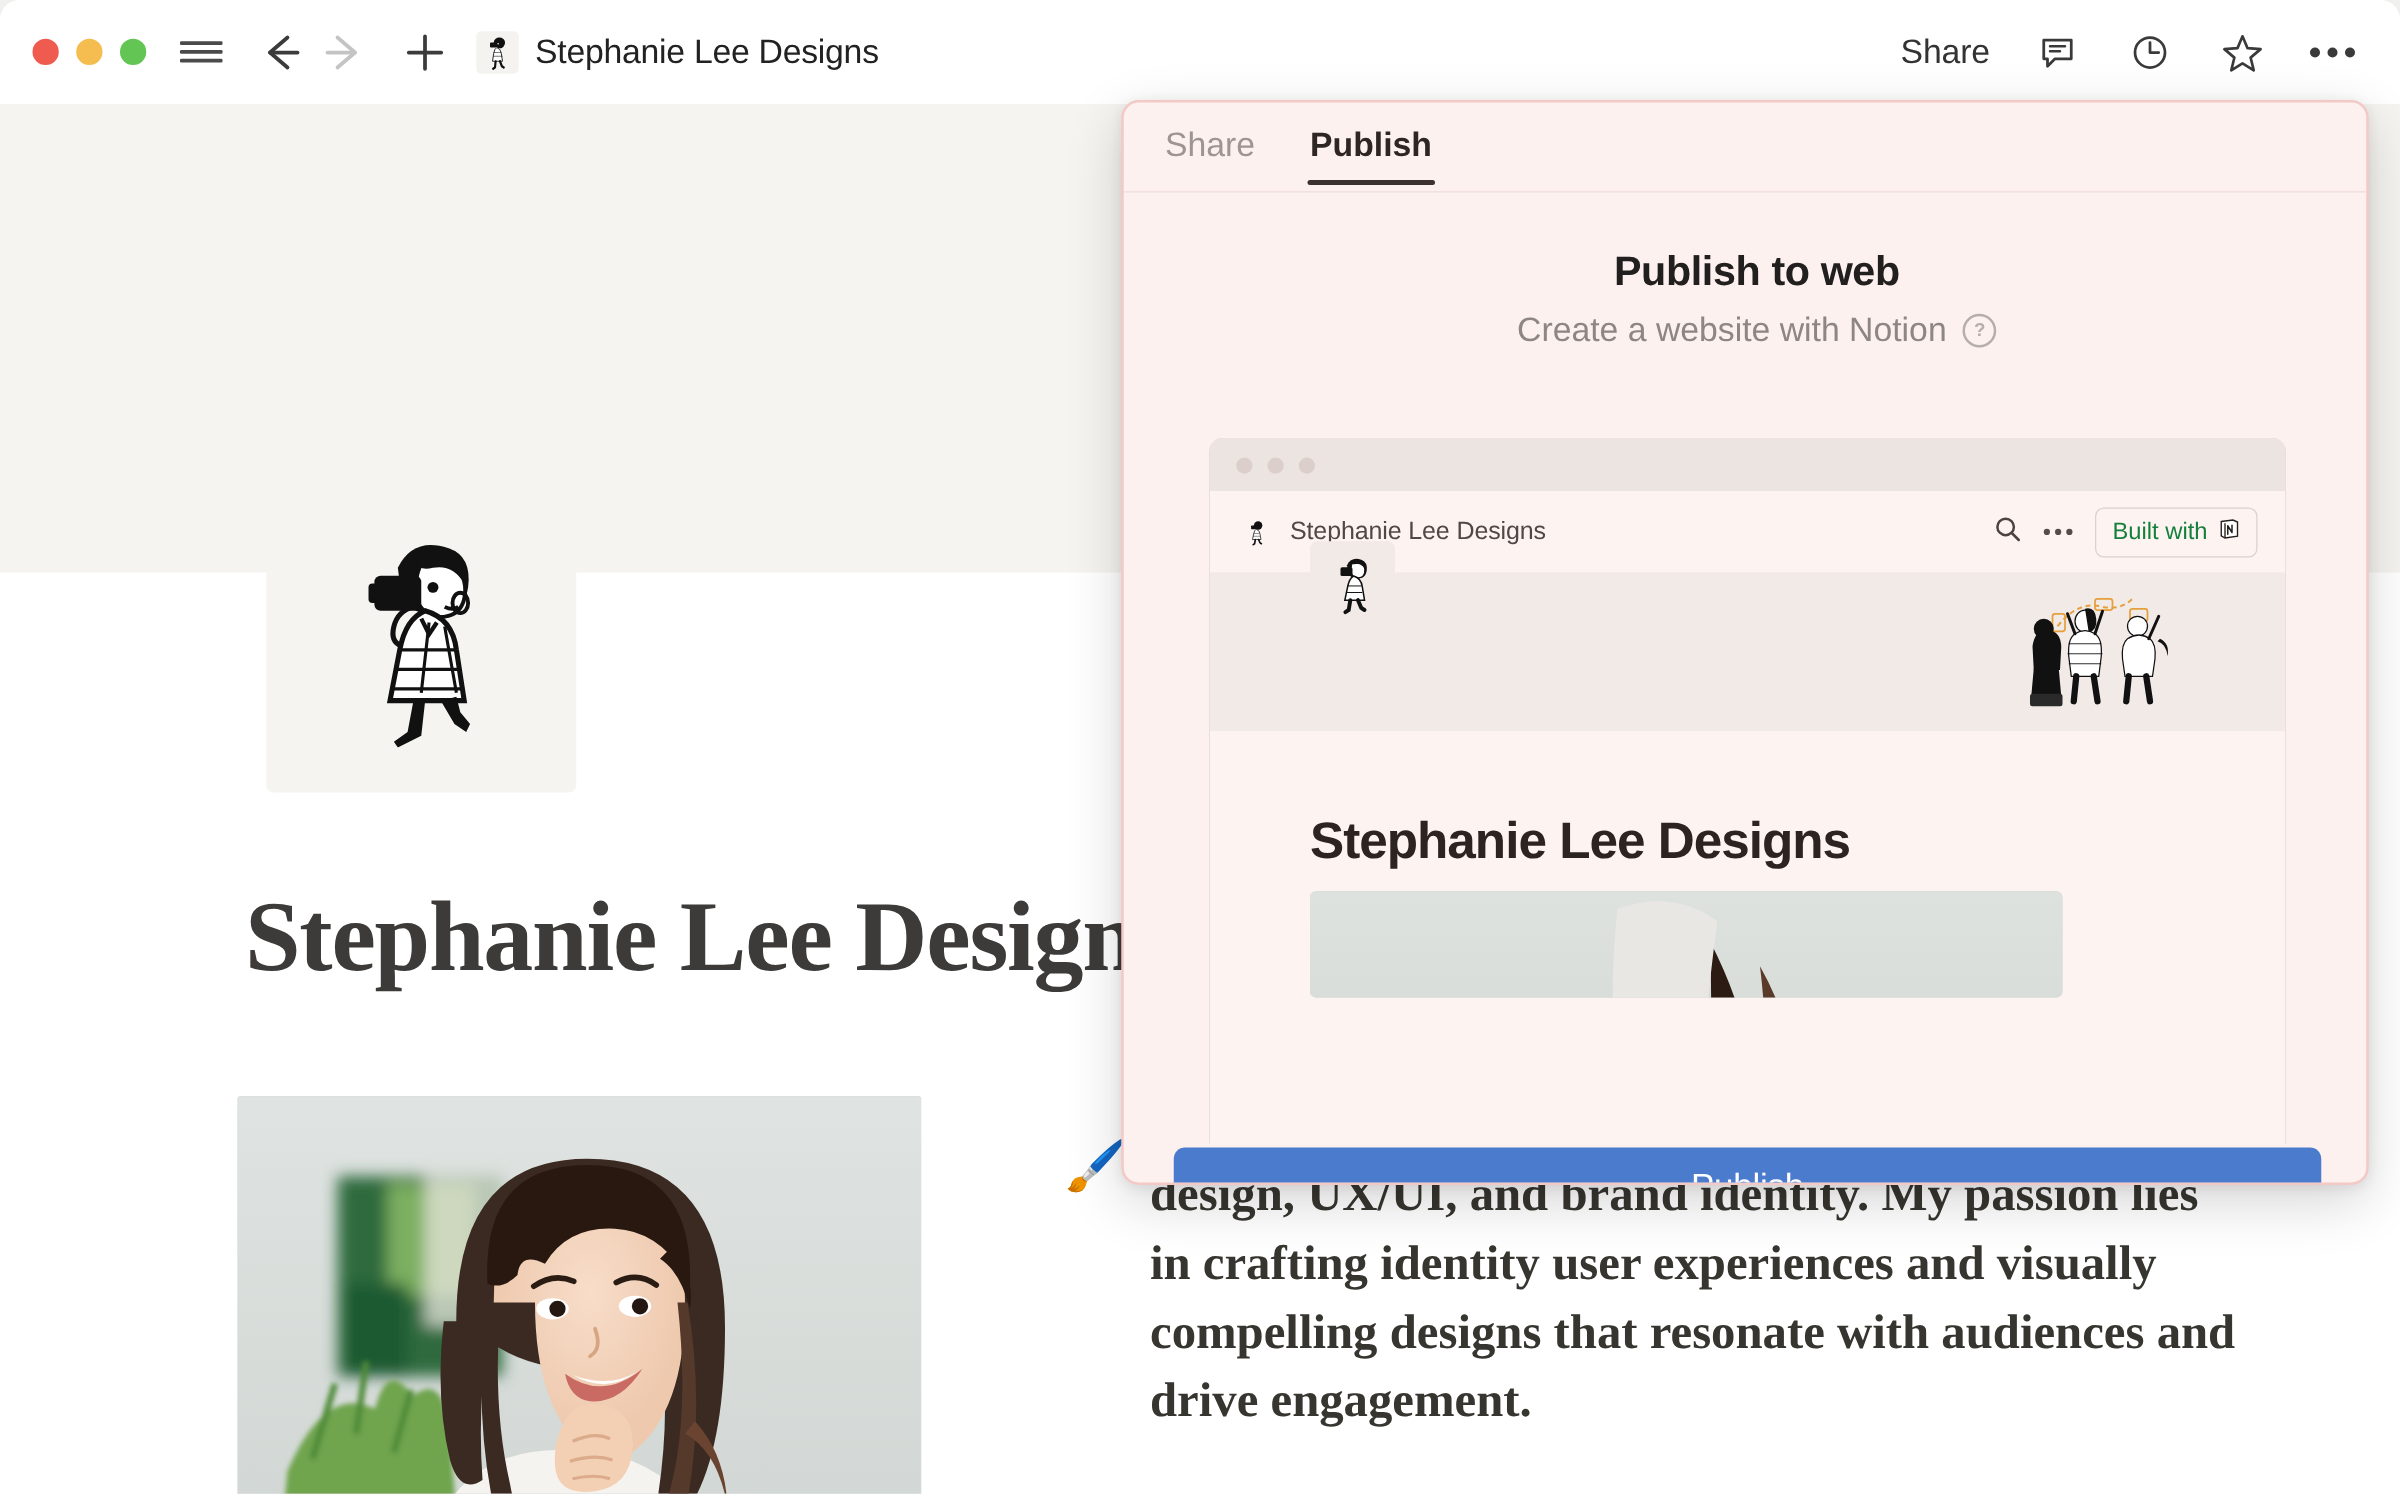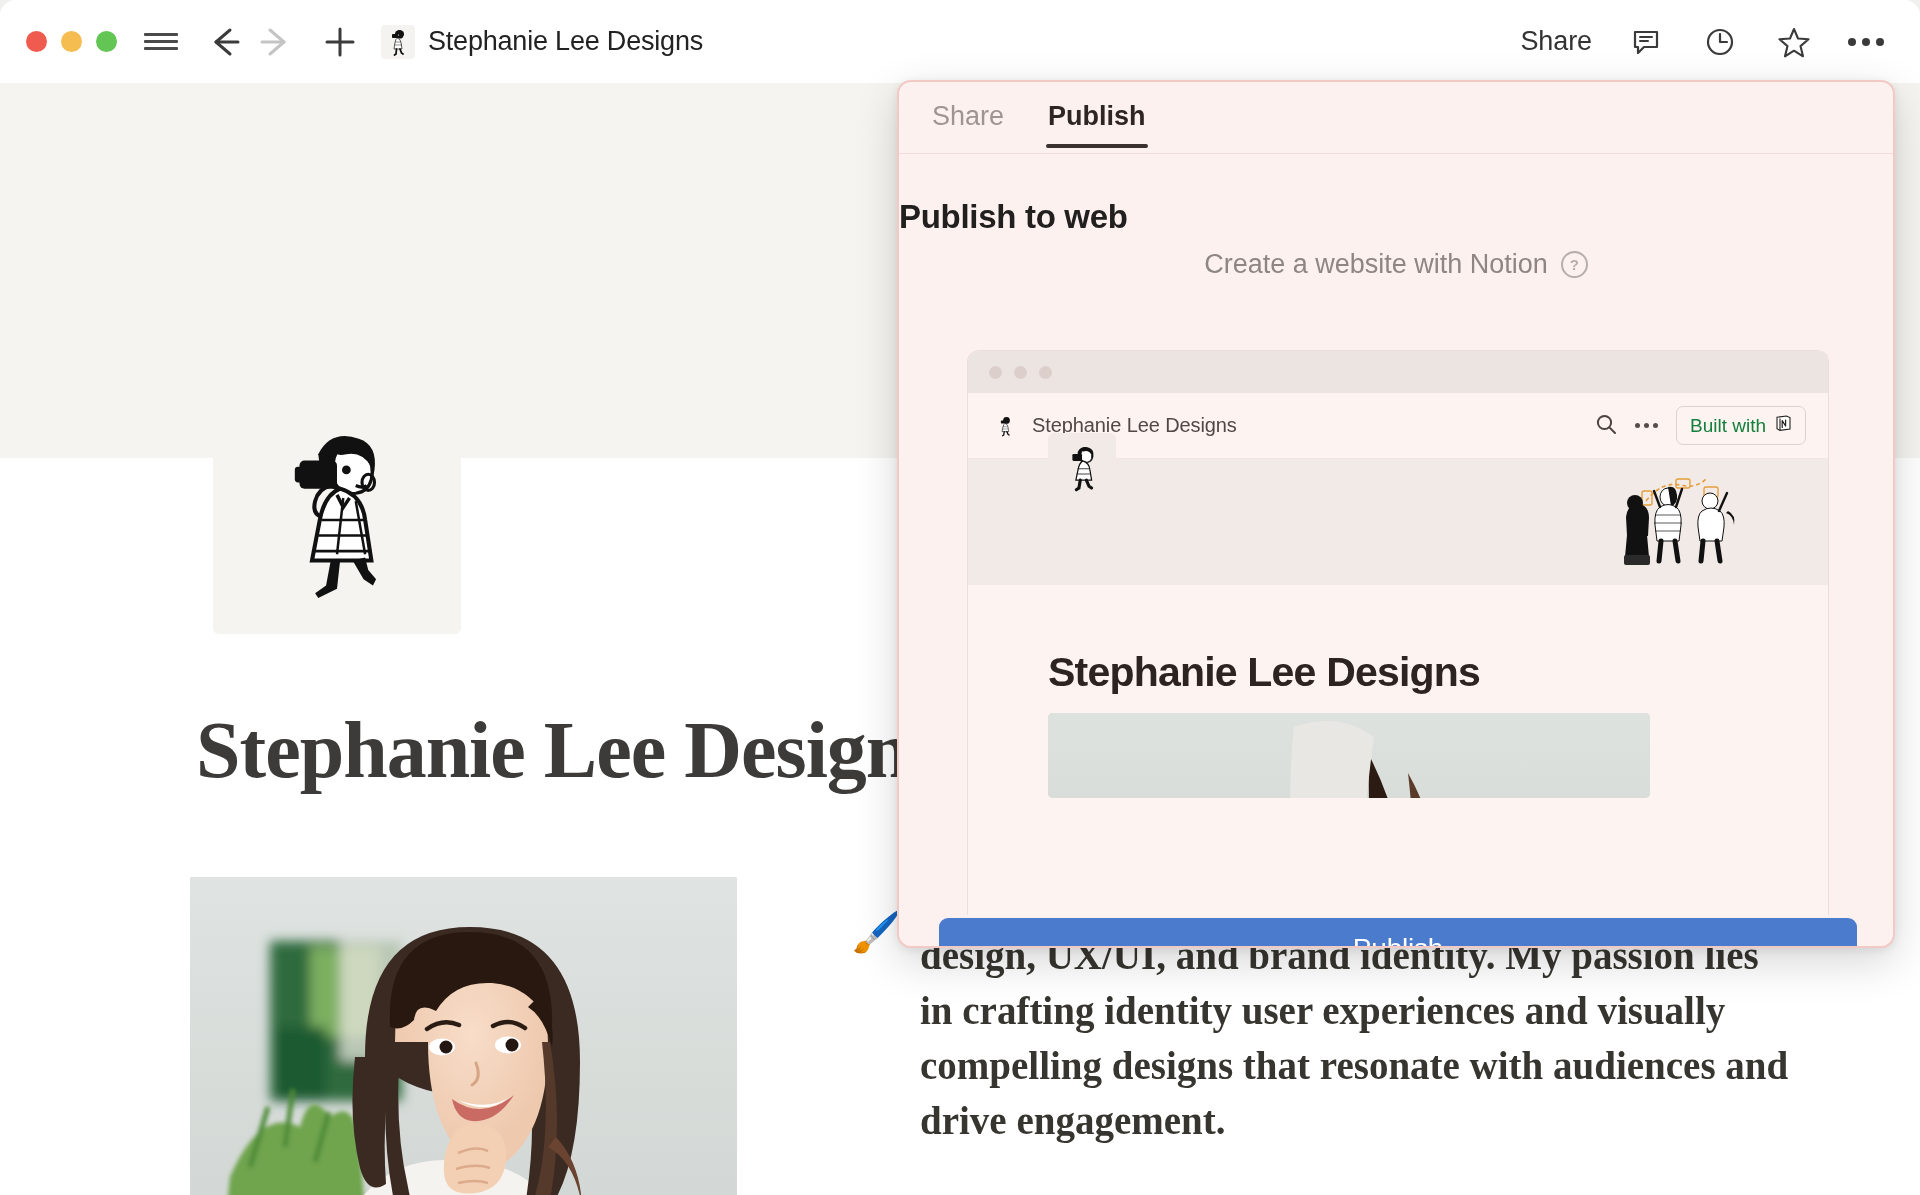--- a/index.html
+++ b/index.html
@@ -110,21 +110,21 @@
   .tab{
     position:relative;font-size:27px;cursor:pointer;padding:14px 2px 16px 2px;
   }
   .tab.inactive{color:#9e9593;}
   .tab.active{color:#2e2623;font-weight:700;}
   .tab.active::after{
     content:"";position:absolute;left:0;right:0;bottom:0;height:4px;
     background:#3b322f;border-radius:2px;
   }
 
-  .popup-head{margin-top:44px;}
+  .popup-head{text-align:center;margin-top:44px;margin-left:19px;}
   .popup-head h2{
     margin:0;font-size:33px;font-weight:700;color:#22201f;letter-spacing:-0.3px;
   }
   .popup-sub{
     margin-top:13px;font-size:27px;color:#8d8683;
     display:flex;align-items:center;justify-content:center;gap:13px;
   }
   .q-circle{
     width:23px;height:23px;border-radius:50%;border:2px solid #b6aeab;
     display:inline-flex;align-items:center;justify-content:center;

